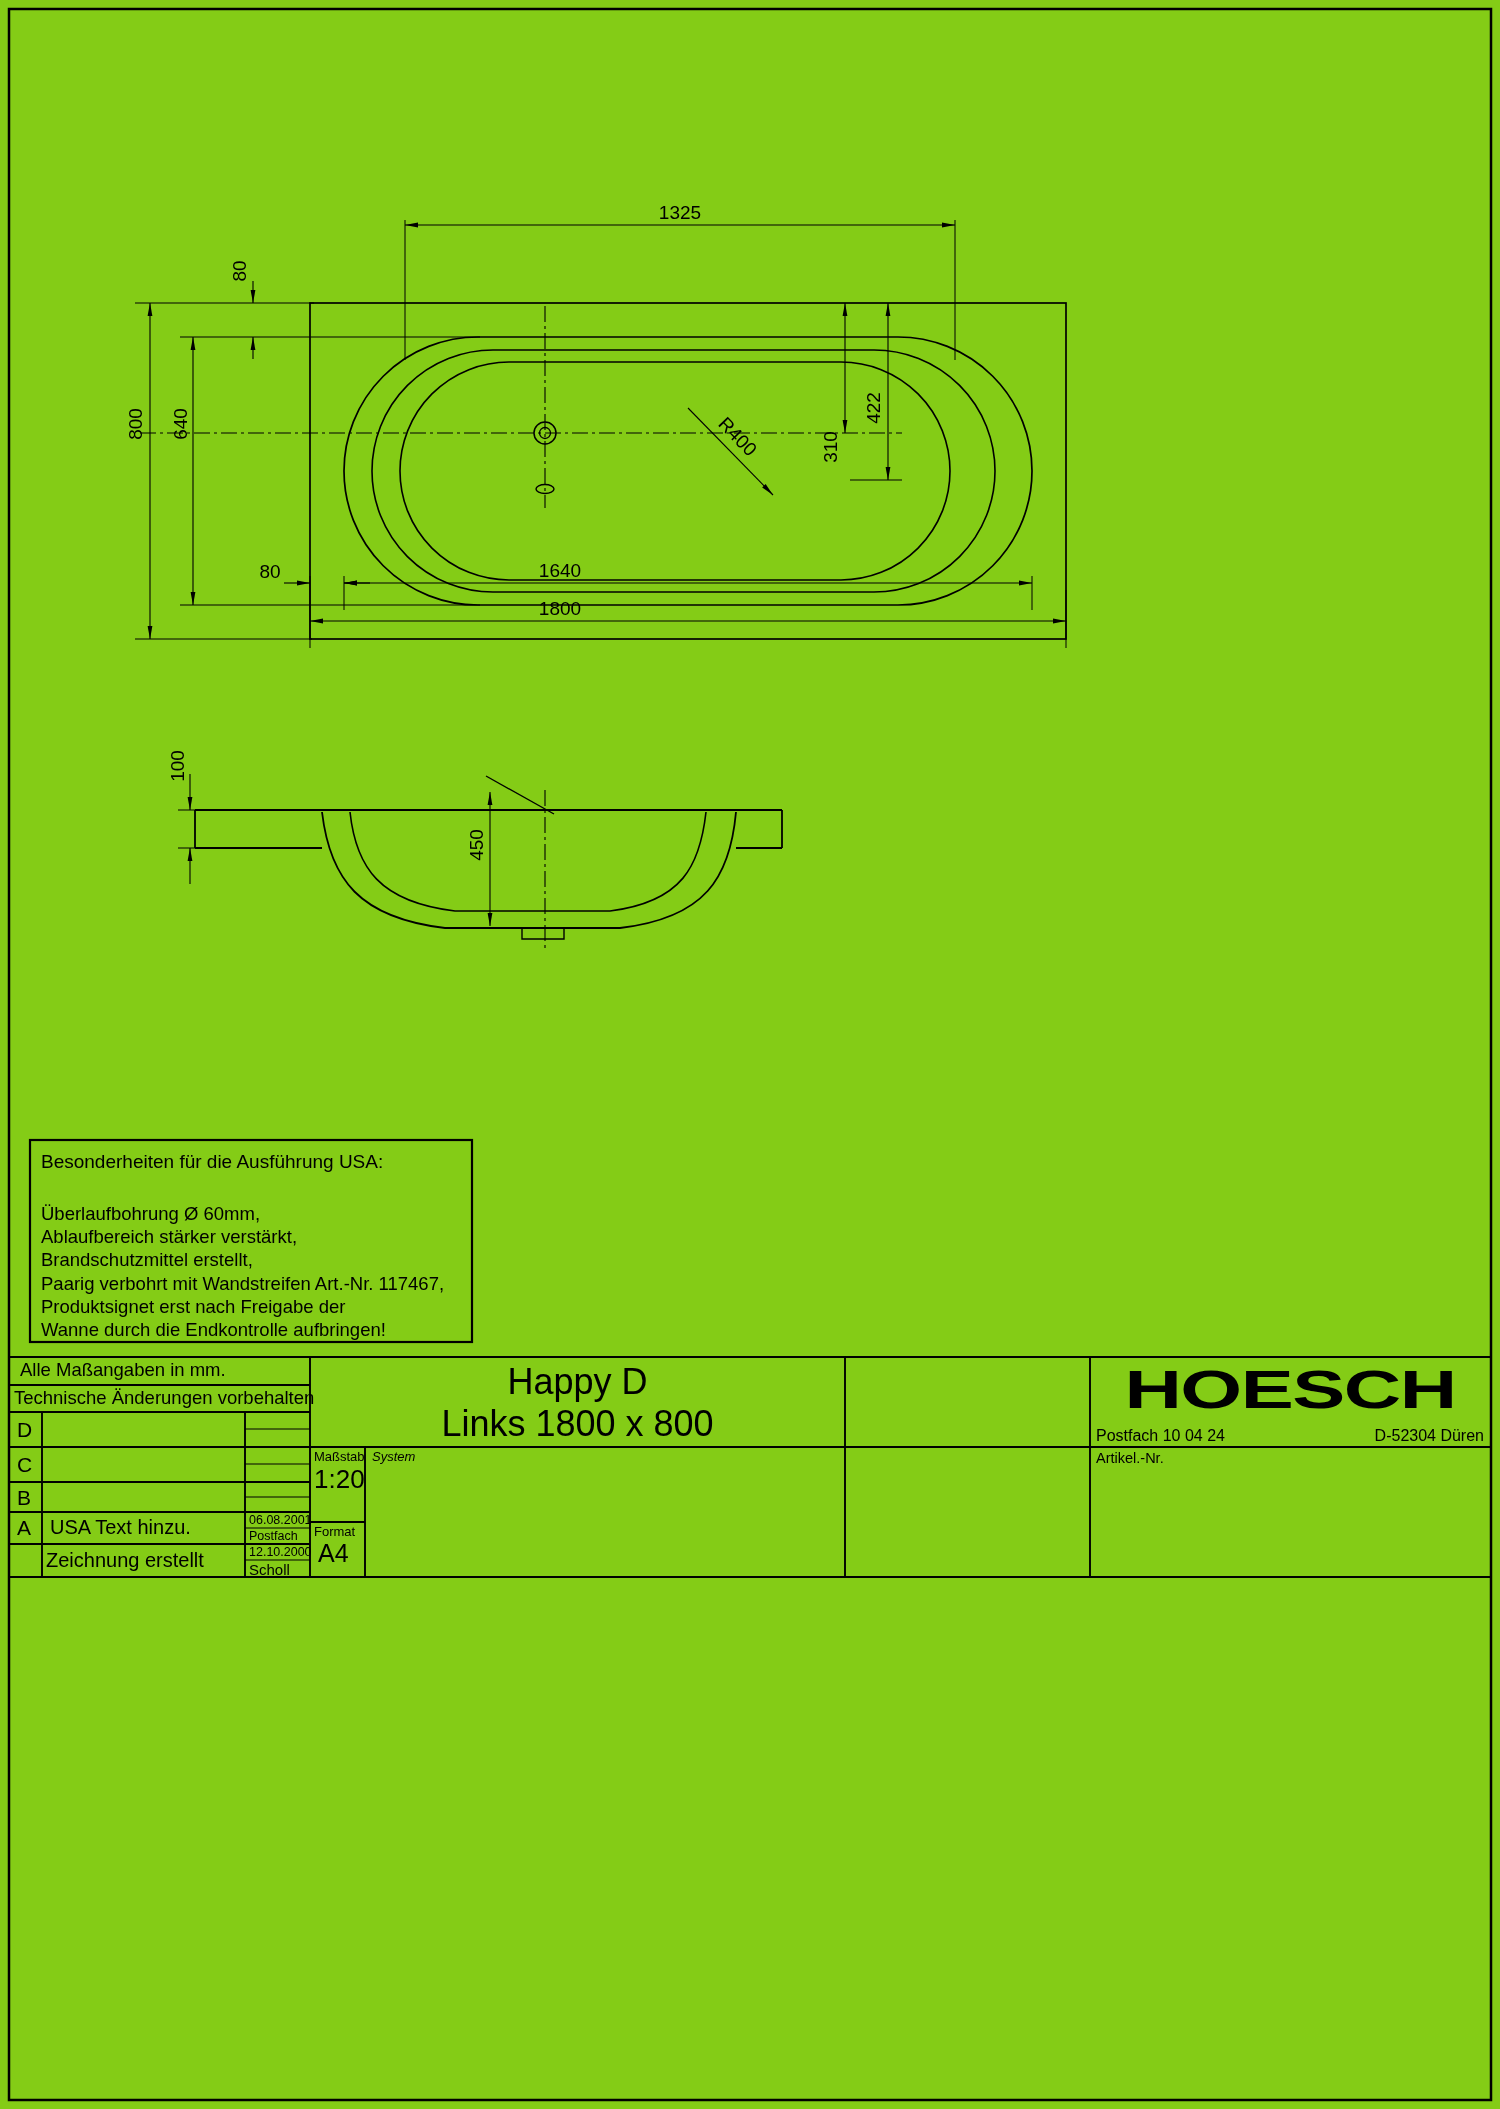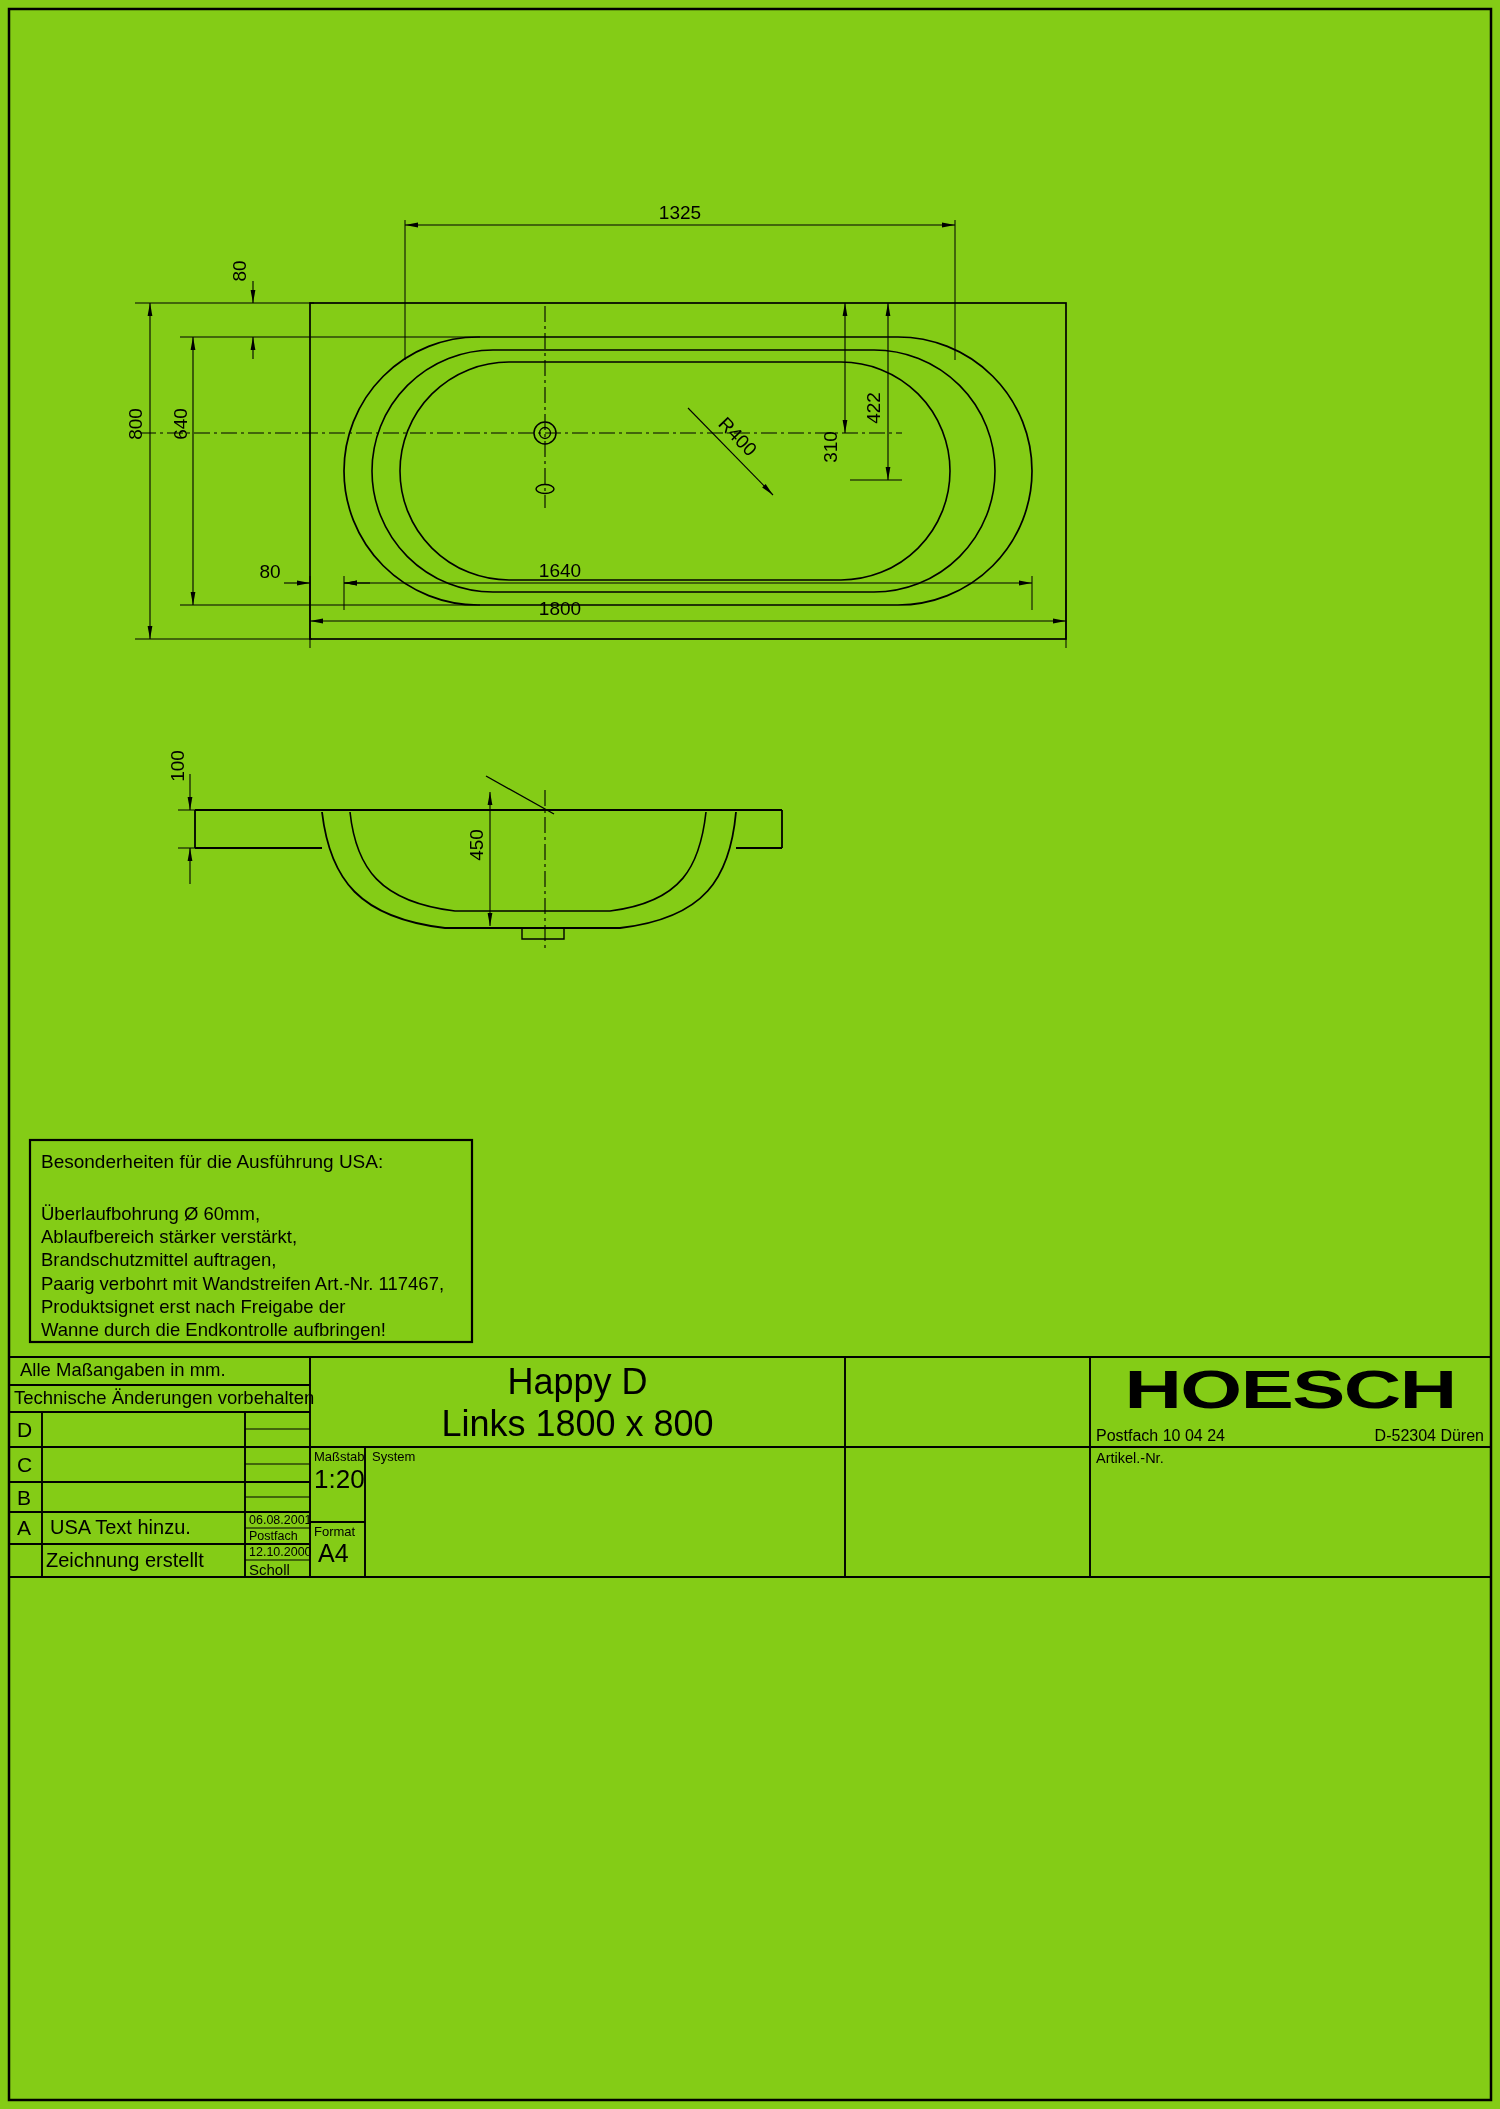--- a/index.html
+++ b/index.html
@@ -135,21 +135,21 @@
       <line x1="245" y1="1528" x2="310" y2="1528"></line>
       <line x1="245" y1="1560" x2="310" y2="1560"></line>
     </g>
   </g>
 </svg>
 
 <div class="abs" style="left:41px;top:1152px;font-size:19px;">Besonderheiten für die Ausführung USA:</div>
 <div class="abs" style="left:41px;top:1202px;font-size:18.5px;line-height:23.2px;">
   <div>Überlaufbohrung Ø 60mm,</div>
   <div>Ablaufbereich stärker verstärkt,</div>
-  <div>Brandschutzmittel auftragen,</div>
+  <div>Brandschutzmittel erstellt,</div>
   <div>Paarig verbohrt mit Wandstreifen Art.-Nr. 117467,</div>
   <div>Produktsignet erst nach Freigabe der</div>
   <div>Wanne durch die Endkontrolle aufbringen!</div>
 </div>
 
 <div class="abs" style="left:20px;top:1361px;font-size:18.5px;">Alle Maßangaben in mm.</div>
 <div class="abs" style="left:14px;top:1389px;font-size:18.5px;">Technische Änderungen vorbehalten</div>
 
 <div class="abs" style="left:17px;top:1419px;font-size:21px;">D</div>
 <div class="abs" style="left:17px;top:1454px;font-size:21px;">C</div>
@@ -162,21 +162,21 @@
 <div class="abs" style="left:249px;top:1514px;font-size:12.5px;text-align:center;">06.08.2001</div>
 <div class="abs" style="left:249px;top:1530px;font-size:12.5px;">Postfach</div>
 <div class="abs" style="left:249px;top:1546px;font-size:12.5px;">12.10.2000</div>
 <div class="abs" style="left:249px;top:1562px;font-size:15px;text-align:center;">Scholl</div>
 
 <div class="abs ctr" style="left:310px;top:1364px;width:535px;font-size:36px;">Happy D</div>
 <div class="abs ctr" style="left:310px;top:1406px;width:535px;font-size:36px;">Links 1800 x 800</div>
 
 <div class="abs" style="left:314px;top:1450px;font-size:13px;">Maßstab</div>
 <div class="abs" style="left:314px;top:1466px;font-size:26px;">1:20</div>
-<div class="abs" style="left:372px;top:1450px;font-size:13px;">System</div>
+<div class="abs" style="left:372px;top:1450px;font-size:13px;font-style:italic;">System</div>
 <div class="abs" style="left:314px;top:1525px;font-size:13px;">Format</div>
 <div class="abs" style="left:318px;top:1541px;font-size:25px;">A4</div>
 
 <div class="abs ctr" style="left:1090px;top:1363px;width:400px;font-size:53px;font-weight:900;transform:scaleX(1.5);transform-origin:50% 50%;letter-spacing:-1px;">HOESCH</div>
 <div class="abs" style="left:1096px;top:1428px;font-size:16px;">Postfach 10 04 24</div>
 <div class="abs" style="left:1090px;top:1428px;width:394px;font-size:16px;text-align:right;">D-52304 Düren</div>
 <div class="abs" style="left:1096px;top:1451px;font-size:14.5px;">Artikel.-Nr.</div>
 
 </div>
 

